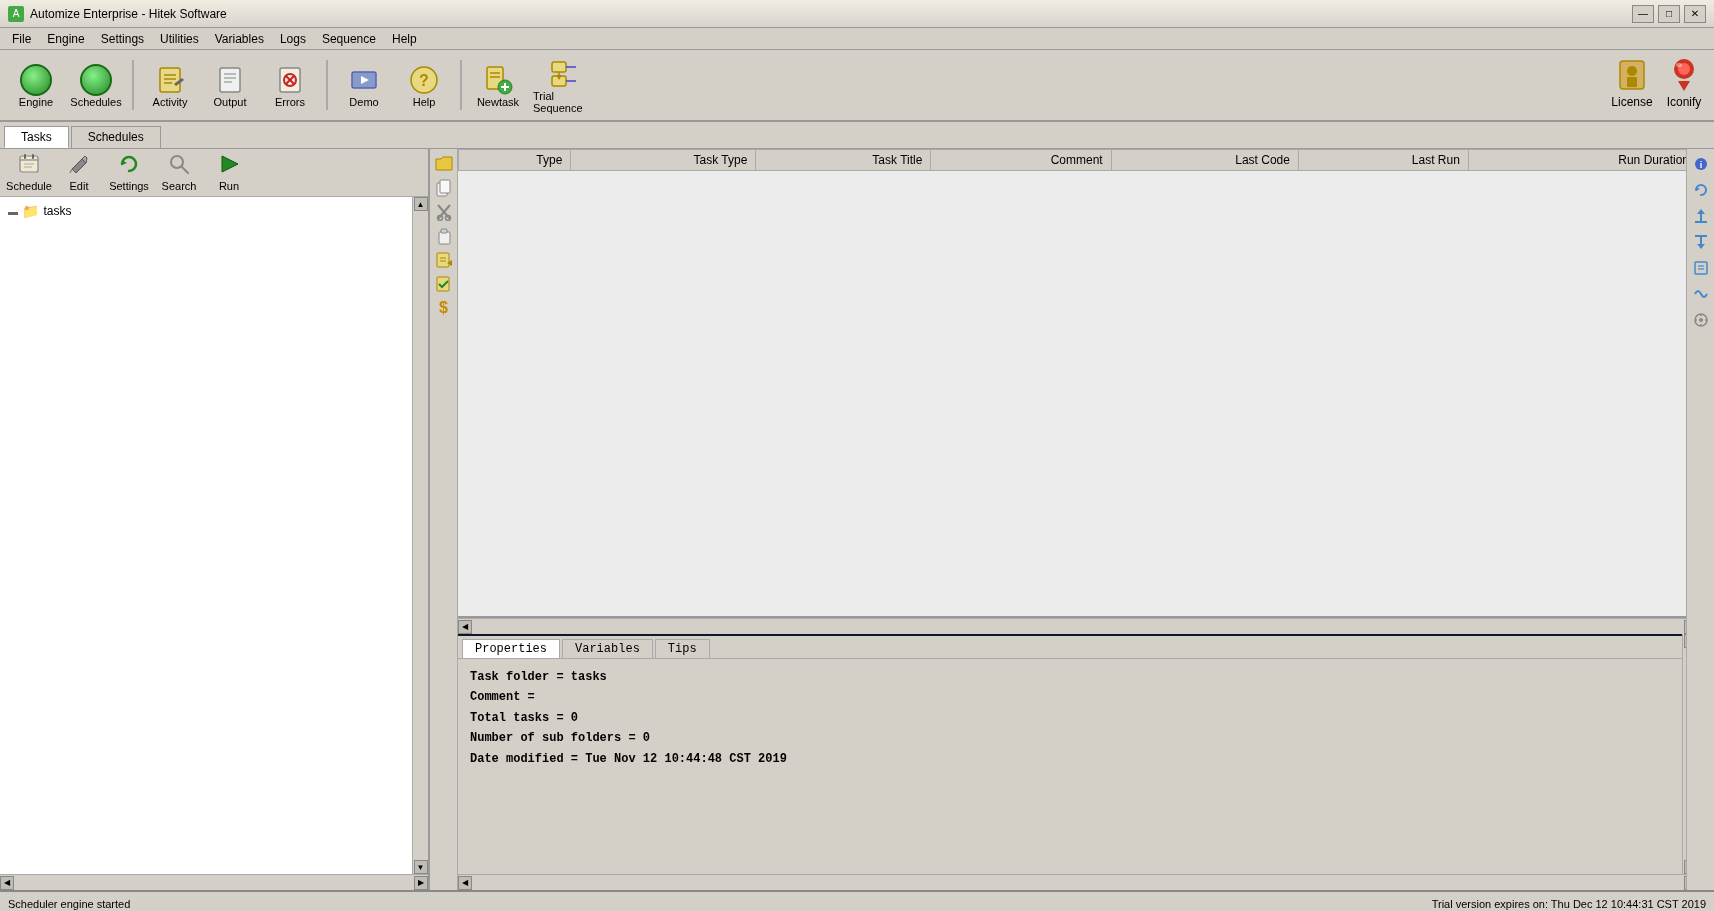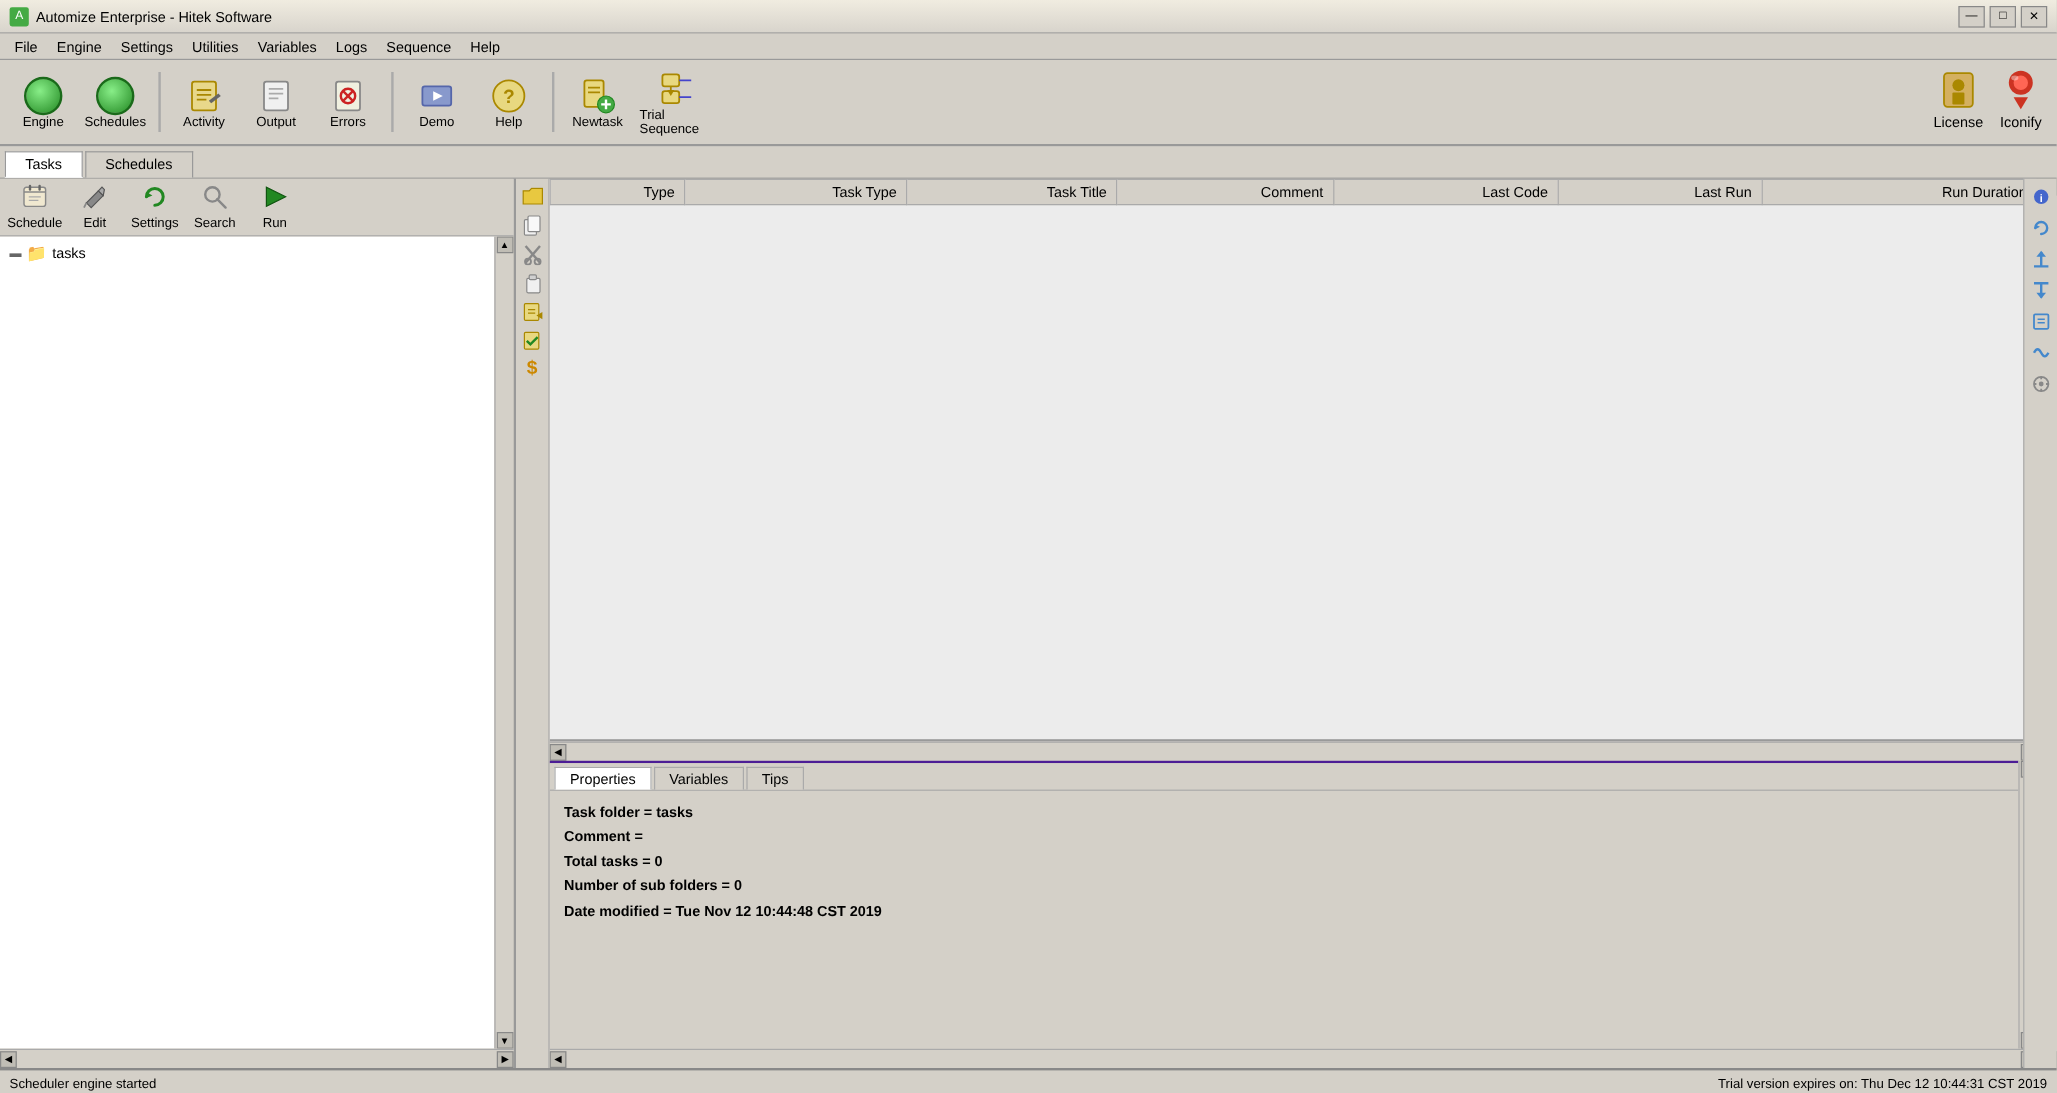--- a/index.html
+++ b/index.html
@@ -581,21 +581,21 @@
             </table>
           </div>
 
           <div style="height:16px;background:#d4d0c8;border-top:1px solid #aaa;display:flex;align-items:center;">
             <div style="width:14px;height:14px;background:#c0bdb5;border:1px solid #888;cursor:pointer;display:flex;align-items:center;justify-content:center;font-size:8px;">◀</div>
             <div style="flex:1;"></div>
             <div style="width:14px;height:14px;background:#c0bdb5;border:1px solid #888;cursor:pointer;display:flex;align-items:center;justify-content:center;font-size:8px;">▶</div>
           </div>
 
           <div id="bottom-with-scroll">
-            <div style="flex:1;display:flex;flex-direction:column;border-top:2px solid #4c1d95;">
+            <div style="flex:1;display:flex;flex-direction:column;border-top:2px solid #0f172a;font-family:Liberation Mono, monospace;">
               <div id="bottom-tabs">
                 <div class="bottom-tab active">Properties</div>
                 <div class="bottom-tab">Variables</div>
                 <div class="bottom-tab">Tips</div>
               </div>
               <div id="bottom-content">
                 <div class="prop-line">Task folder = tasks</div>
                 <div class="prop-line">Comment =</div>
                 <div class="prop-line">Total tasks = 0</div>
                 <div class="prop-line">Number of sub folders = 0</div>

